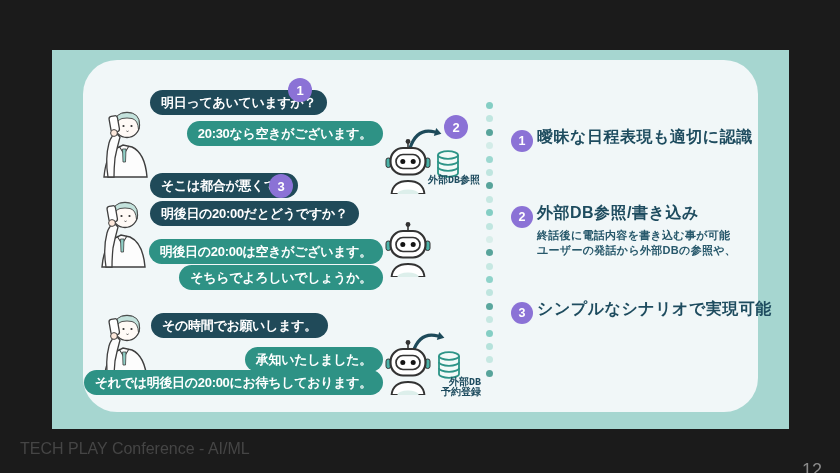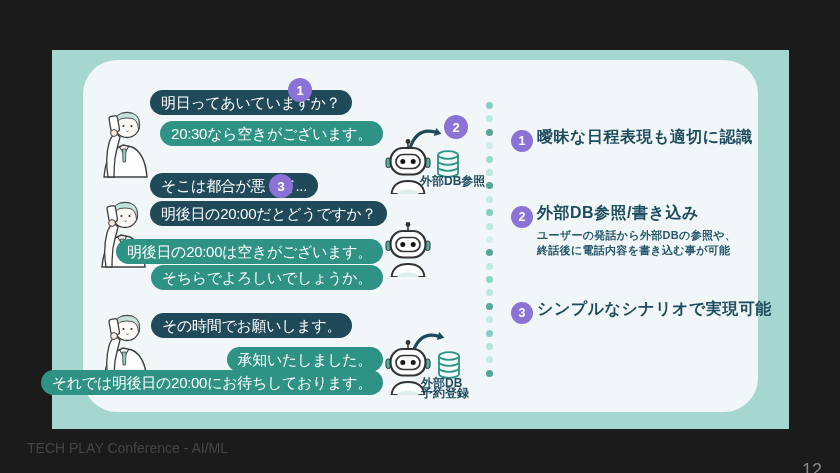--- a/index.html
+++ b/index.html
@@ -8,35 +8,35 @@
     --navy-text:#1e4c5f; --sub-text:#27586b; --arrow:#1d4a5a; --db-stroke:#2d9487;
     --robot-ear:#4cb3a8; --hair:#c3e2dc; --footer-text:#454545; --page-num:#8a8a8a;
   }
   html,body{margin:0;padding:0;background:var(--page-bg);}
   #stage{position:relative;width:840px;height:473px;background:var(--page-bg);
     font-family:"Liberation Sans","DejaVu Sans",sans-serif;overflow:hidden;}
   .slide{position:absolute;left:52px;top:50px;width:737px;height:379px;background:var(--slide-bg);}
   .panel{position:absolute;left:31px;top:10px;width:675px;height:352px;background:var(--panel-bg);border-radius:34px;}
   .abs{position:absolute;}
   .bubble{position:absolute;height:25px;line-height:25px;padding:0 11px;border-radius:13px;
-    font-size:15px;font-weight:normal;color:#fff;letter-spacing:-0.3px;white-space:nowrap;}
+    font-size:13px;font-weight:bold;color:#fff;letter-spacing:-0.3px;white-space:nowrap;}
   .bubble.user{background:var(--user-bubble);}
   .bubble.bot{background:var(--bot-bubble);}
   .badge{position:absolute;width:24px;height:24px;border-radius:50%;background:var(--badge-purple);
     color:#fff;font-size:13px;font-weight:bold;display:flex;align-items:center;justify-content:center;}
   .badge.small{width:22px;height:22px;font-size:12.5px;}
   .feature-title{position:absolute;font-size:16px;font-weight:bold;color:var(--navy-text);
     letter-spacing:0.5px;white-space:nowrap;}
   .feature-sub{position:absolute;font-size:11px;font-weight:bold;color:var(--sub-text);
     line-height:15px;letter-spacing:0.3px;white-space:nowrap;}
-  .db-label{position:absolute;font-size:12px;font-weight:bold;color:var(--navy-text);
-    text-align:left;line-height:10px;white-space:nowrap;}
+  .db-label{position:absolute;font-size:10px;font-weight:bold;color:var(--navy-text);
+    text-align:right;line-height:10px;white-space:nowrap;font-family:Liberation Mono, monospace;}
   .dots{position:absolute;left:403px;top:42px;display:flex;flex-direction:column;gap:6.4px;}
   .dot{width:7px;height:7px;border-radius:50%;}
-  .footer-left{position:absolute;left:20px;top:440px;font-size:14px;color:var(--footer-text);margin-left:7px;}
+  .footer-left{position:absolute;left:20px;top:440px;font-size:16px;color:var(--footer-text);}
   .page-num{position:absolute;right:18px;top:460px;font-size:18px;color:var(--page-num);}
   
   .ln{stroke:#3f3f3f;fill:none;}
   .fillw{fill:#fdfdfd;}
   .db-line{stroke:var(--db-stroke);stroke-width:1.8;fill:none;}
   .db-body{fill:#f2faf8;}
   .arrow-line{stroke:var(--arrow);stroke-width:3.2;fill:none;stroke-linecap:round;}
   .arrow-head{fill:var(--arrow);}
   svg{display:block;}
 </style>
@@ -189,22 +189,22 @@
           <div class="dot" style="background: rgb(198, 232, 226);"></div>
           <div class="dot" style="background: rgb(88, 164, 155);"></div>
         </div>
 
       <div class="badge small" style="left:428px;top:70px">1</div>
       <div class="feature-title" style="left:454px;top:67px">曖昧な日程表現も適切に認識</div>
 
       <div class="badge small" style="left:428px;top:146px">2</div>
       <div class="feature-title" style="left:454px;top:143px">外部DB参照/書き込み</div>
       <div class="feature-sub" style="left:454px;top:168px">
+        <div>終話後に電話内容を書き込む事が可能</div>
         <div>ユーザーの発話から外部DBの参照や、</div>
-        <div>終話後に電話内容を書き込む事が可能</div>
       </div>
 
       <div class="badge small" style="left:428px;top:242px">3</div>
       <div class="feature-title" style="left:454px;top:239px">シンプルなシナリオで実現可能</div>
 
     </div>
   </div>
 
   <div class="footer-left">TECH PLAY Conference - AI/ML</div>
   <div class="page-num">12</div>

